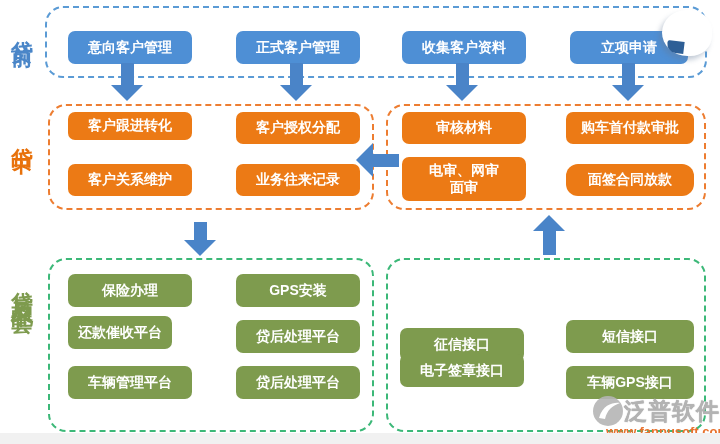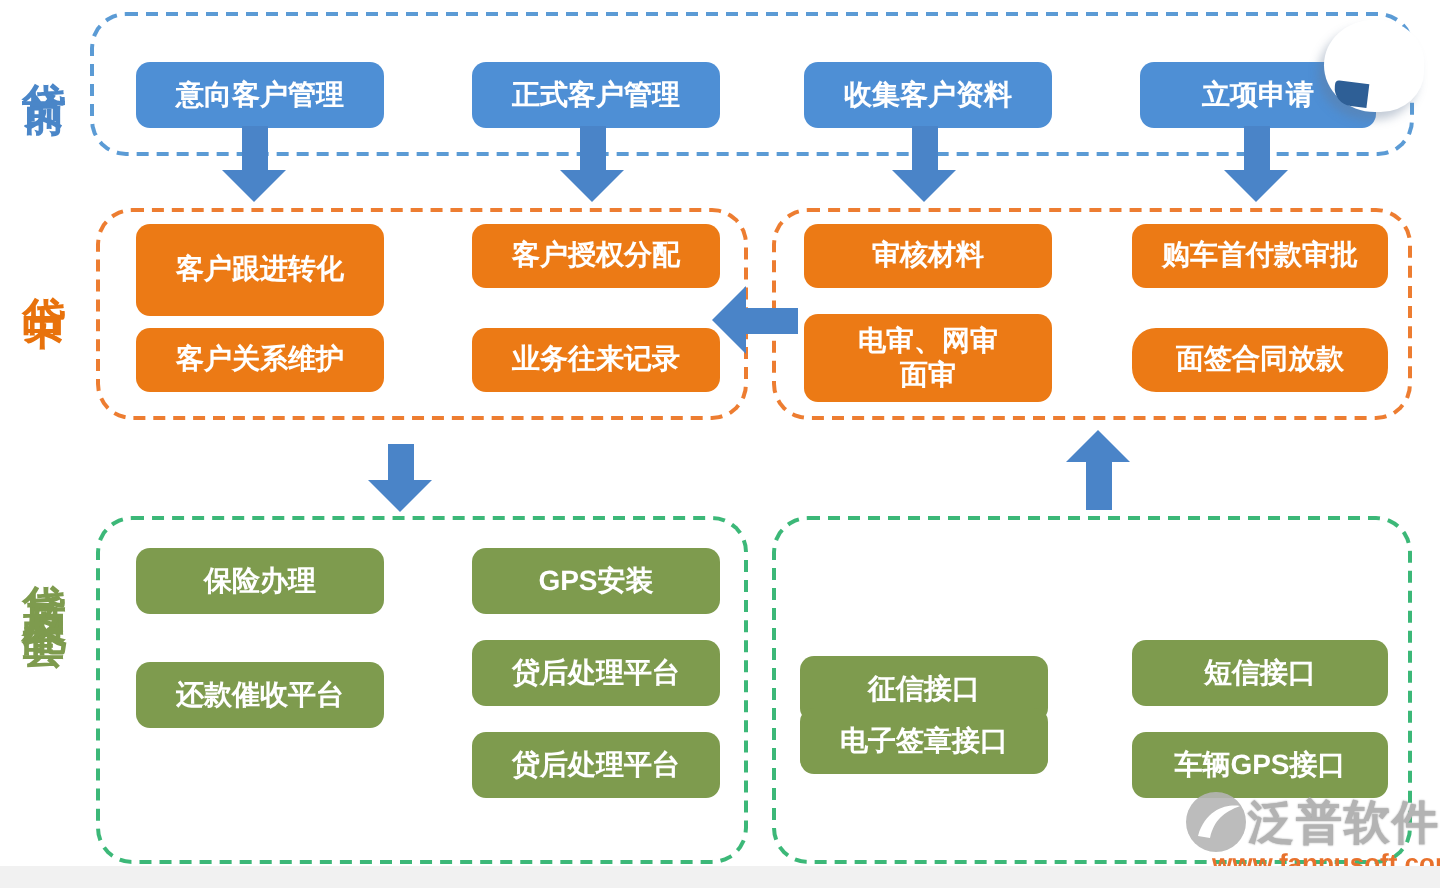--- a/index.html
+++ b/index.html
@@ -85,21 +85,21 @@
 
   <div class="curl">
     <div class="curl-main"></div>
     <div class="curl-fold"></div>
   </div>
 
   <div class="seclabel orange" style="left:11px;top:130px;">贷中</div>
   <div class="group orange" style="left:48px;top:104px;width:322px;height:102px;"></div>
   <div class="group orange" style="left:386px;top:104px;width:316px;height:102px;"></div>
 
-  <div class="box orange" style="left:68px;top:112px;width:124px;height:46px;">客户跟进转化</div>
+  <div class="box orange" style="left:68px;top:112px;width:124px;height:28px;">客户跟进转化</div>
   <div class="box orange" style="left:236px;top:112px;width:124px;height:32px;">客户授权分配</div>
   <div class="box orange" style="left:68px;top:164px;width:124px;height:32px;">客户关系维护</div>
   <div class="box orange" style="left:236px;top:164px;width:124px;height:32px;">业务往来记录</div>
 
   <div class="box orange" style="left:402px;top:112px;width:124px;height:32px;">审核材料</div>
   <div class="box orange" style="left:566px;top:112px;width:128px;height:32px;">购车首付款审批</div>
   <div class="box orange" style="left:402px;top:157px;width:124px;height:44px;font-size:14px;">电审、网审
 面审</div>
   <div class="box orange" style="left:566px;top:164px;width:128px;height:32px;border-radius:12px;">面签合同放款</div>
 
@@ -116,22 +116,23 @@
       <div class="tri-up"></div>
       <div class="stem-v" style="height:24px;"></div>
     </div>
 
   <div class="seclabel green" style="left:11px;top:274px;">贷后及配套</div>
   <div class="group green" style="left:48px;top:258px;width:322px;height:170px;"></div>
   <div class="group green" style="left:386px;top:258px;width:316px;height:170px;"></div>
 
   <div class="box green" style="left:68px;top:274px;width:124px;height:33px;">保险办理</div>
   <div class="box green" style="left:236px;top:274px;width:124px;height:33px;">GPS安装</div>
-  <div class="box green" style="left:68px;top:331px;width:124px;height:33px;">还款催收平台</div>
+  <div class="box green" style="left:68px;top:316px;width:104px;height:33px;">还款催收平台</div>
   <div class="box green" style="left:236px;top:320px;width:124px;height:33px;">贷后处理平台</div>
+  <div class="box green" style="left:68px;top:366px;width:124px;height:33px;">车辆管理平台</div>
   <div class="box green" style="left:236px;top:366px;width:124px;height:33px;">贷后处理平台</div>
 
   <div class="box green" style="left:400px;top:328px;width:124px;height:33px;">征信接口</div>
   <div class="box green" style="left:566px;top:320px;width:128px;height:33px;">短信接口</div>
   <div class="box green" style="left:400px;top:354px;width:124px;height:33px;">电子签章接口</div>
   <div class="box green" style="left:566px;top:366px;width:128px;height:33px;">车辆GPS接口</div>
 
   <div class="watermark">
     <div class="wm-row">
       <svg class="wm-logo" viewBox="0 0 32 32">

